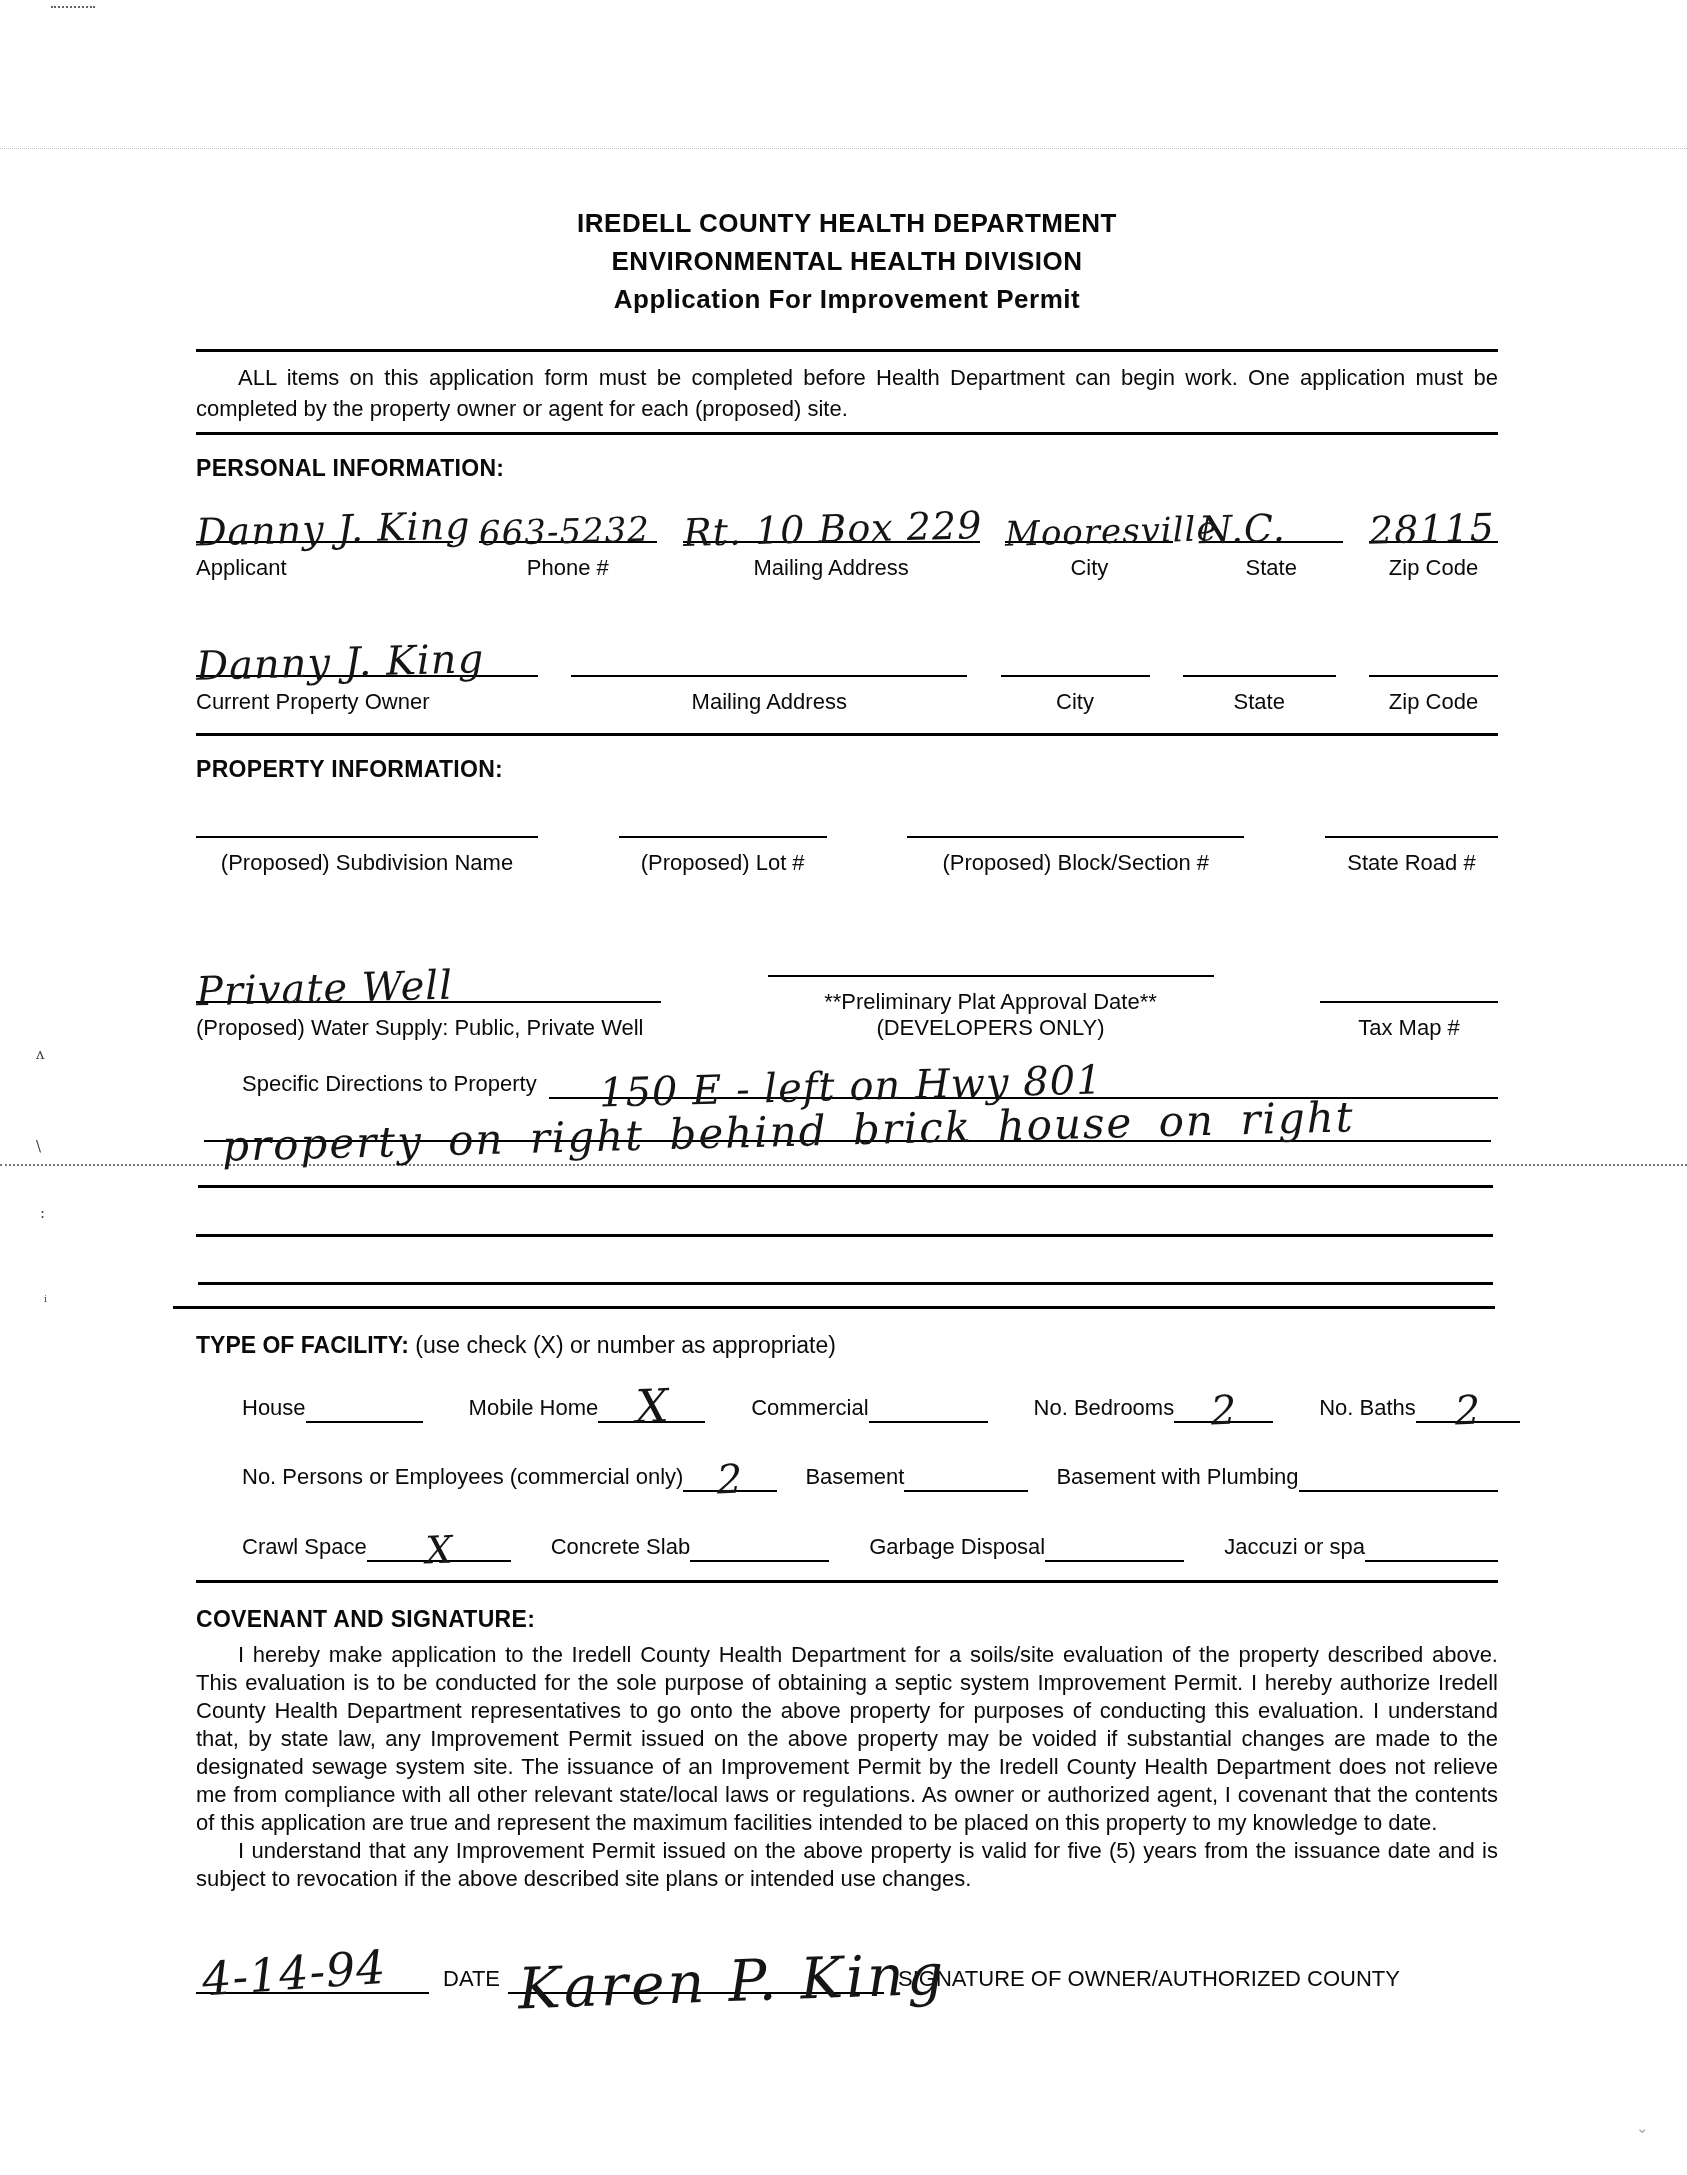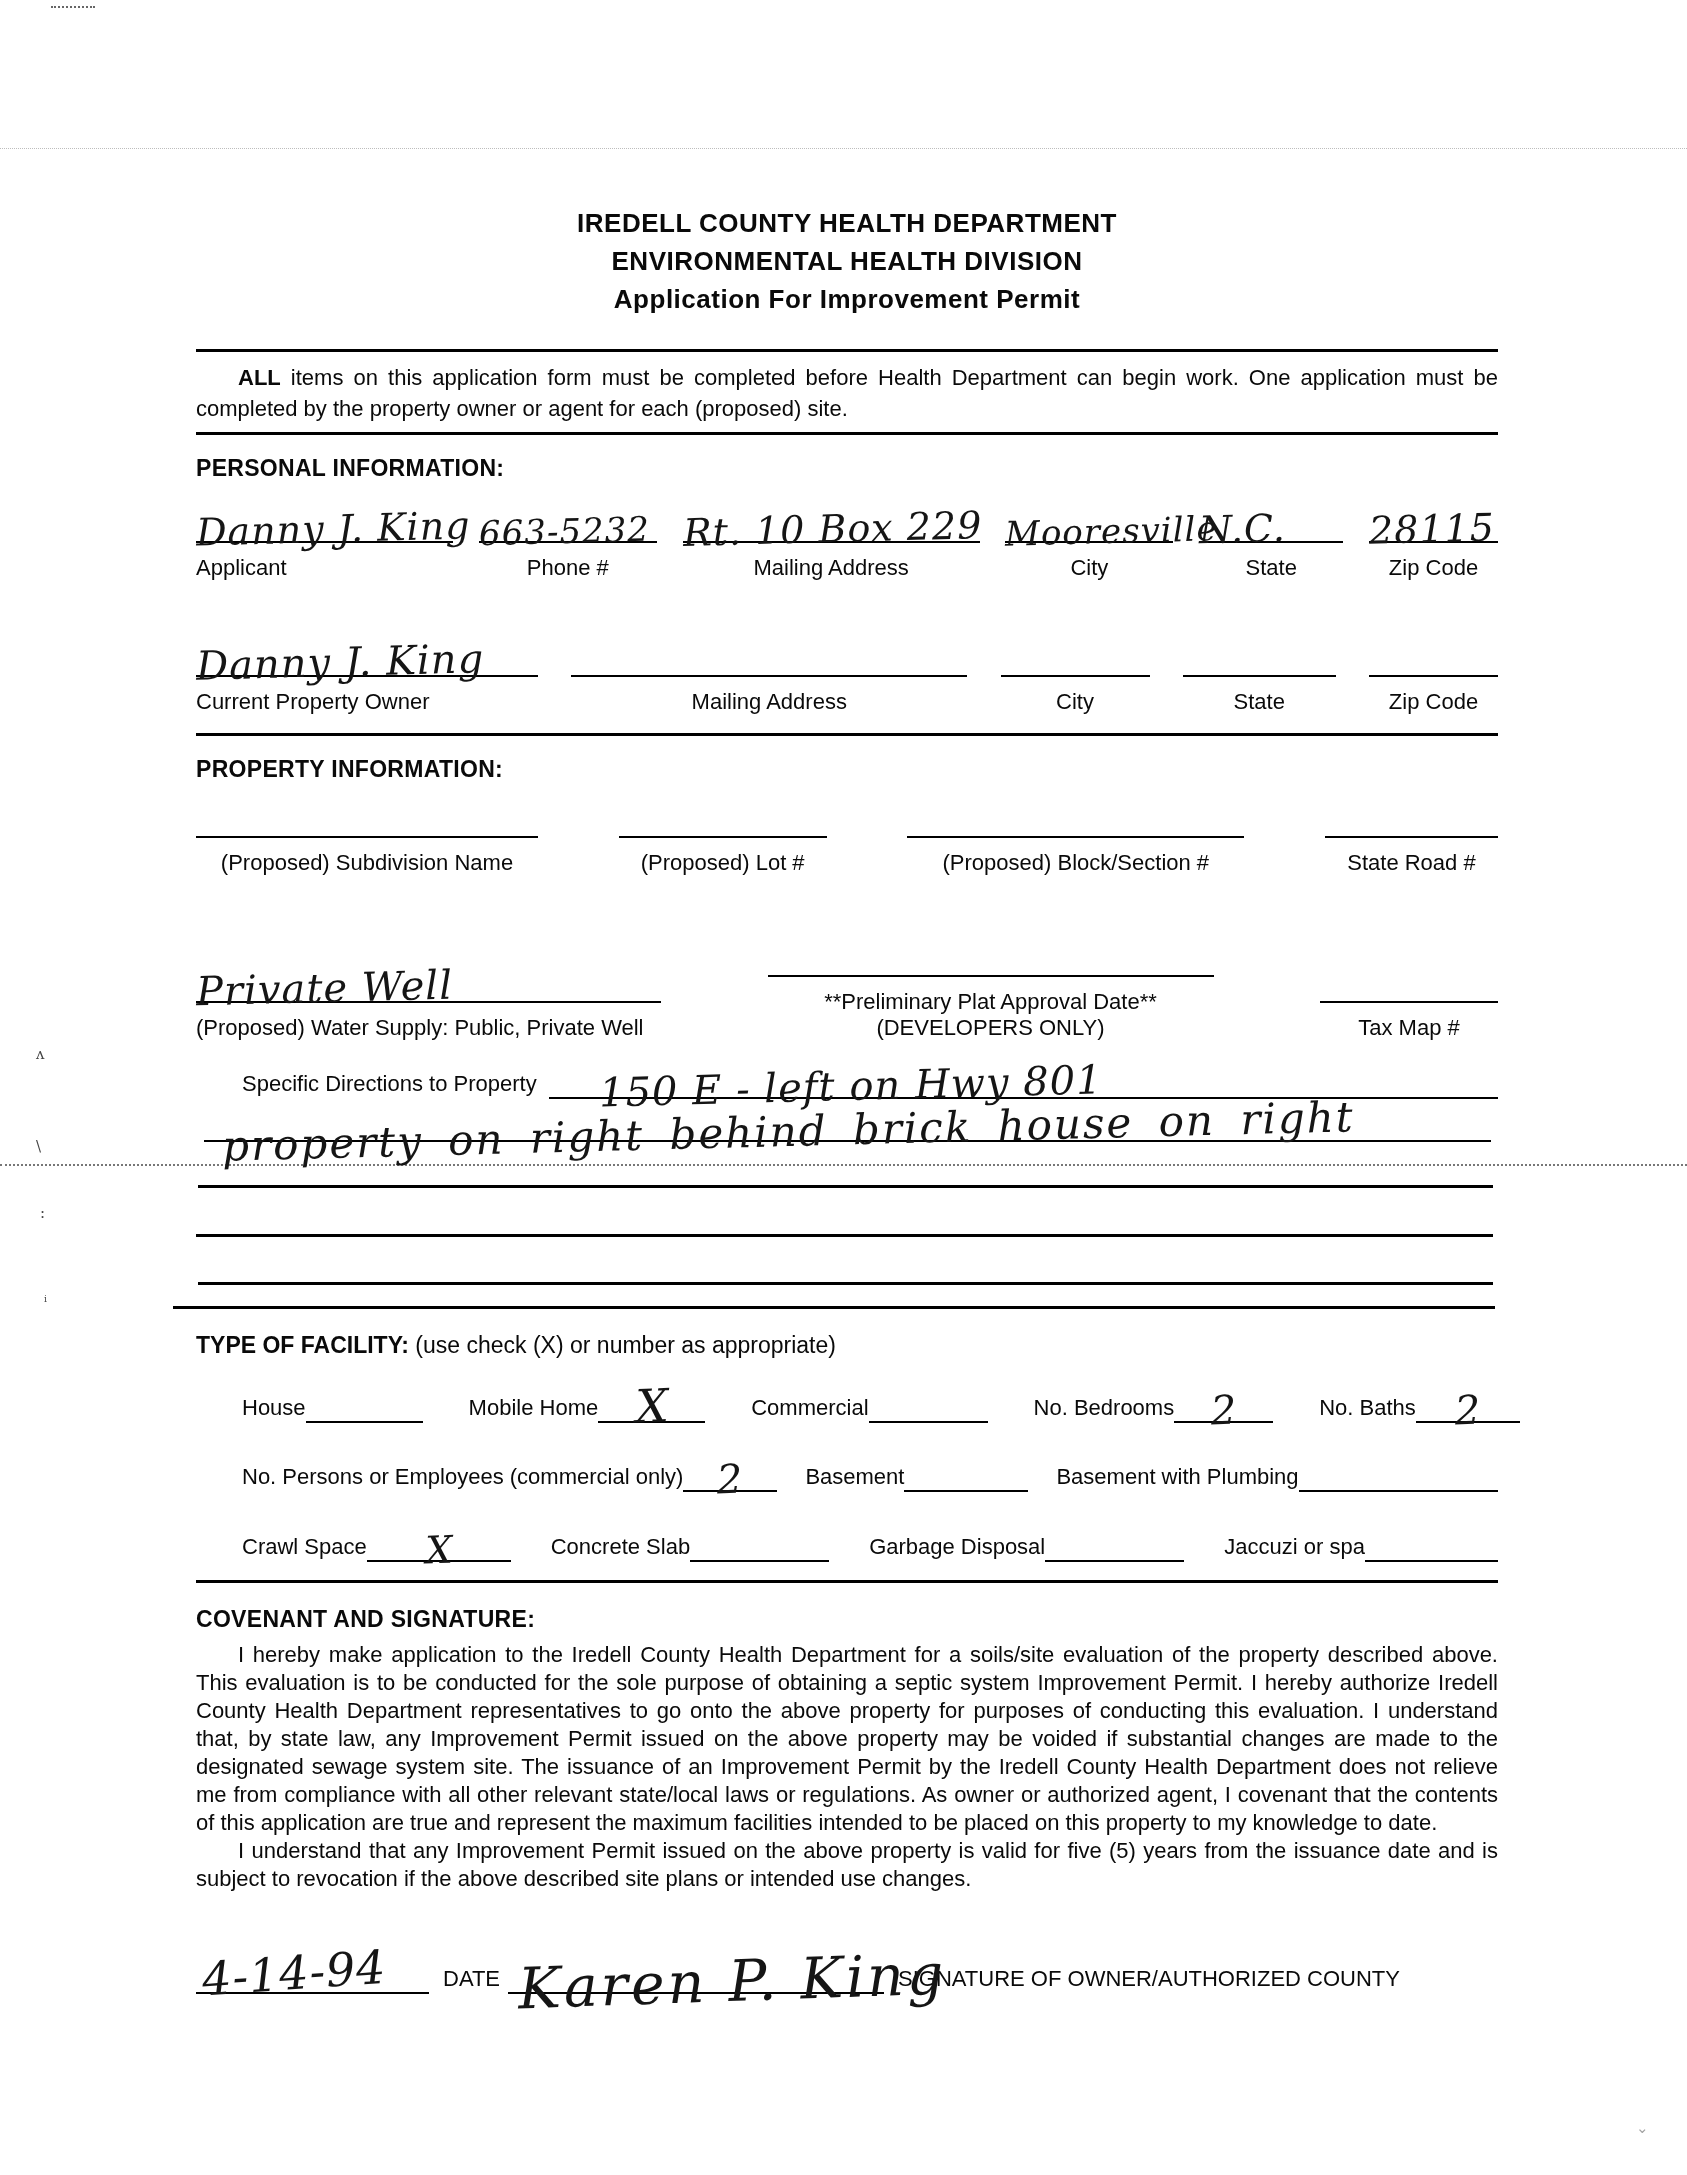--- a/index.html
+++ b/index.html
@@ -74,21 +74,21 @@
 
   <div class="abs hdr" style="top:204px;text-align:center;">
     <div>IREDELL COUNTY HEALTH DEPARTMENT</div>
     <div>ENVIRONMENTAL HEALTH DIVISION</div>
     <div>Application For Improvement Permit</div>
   </div>
 
   <div class="hr" style="top:349px; left:196px; width:1302px;"></div>
 
   <div class="abs body-t" style="top:362px; text-indent:42px;">
-    <span style="font-weight:bold;margin-top:34px;">ALL</span><span> items on this application form must be completed before Health Department can begin work. One application must be completed by the property owner or agent for each (proposed) site.</span>
+    <span style="font-weight:normal;margin-top:34px;">ALL</span><span> items on this application form must be completed before Health Department can begin work. One application must be completed by the property owner or agent for each (proposed) site.</span>
   </div>
 
   <div class="hr" style="top:432px; left:196px; width:1302px;"></div>
 
   <div class="abs section-h" style="top:455px;">PERSONAL INFORMATION:</div>
 
   <div class="abs frow" style="top:467px;">
     <div class="field" style="width:257px;">
       <div class="entry" style="height:74px;">
           <span class="hw hw-38 val tilt">Danny J. King</span>

